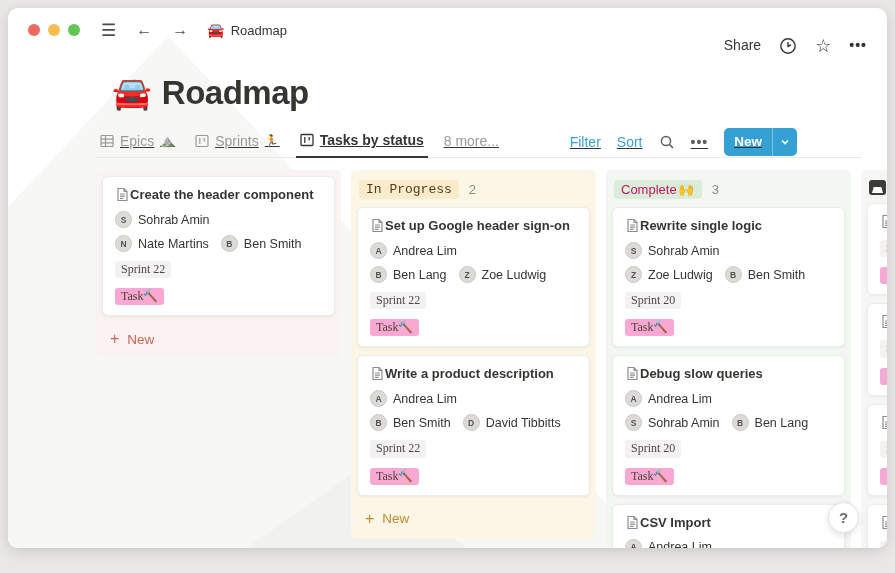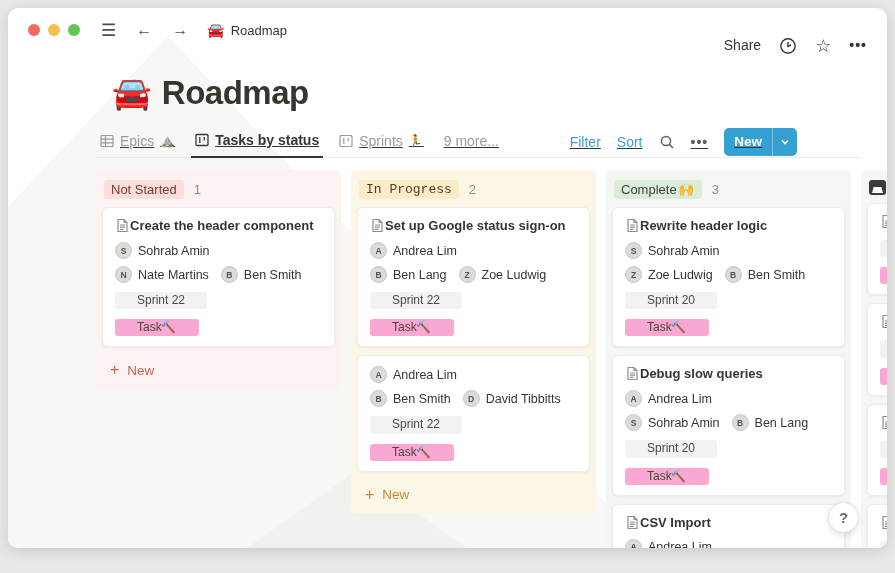--- a/index.html
+++ b/index.html
@@ -68,21 +68,21 @@
   .col-head { display:flex; align-items:center; gap:10px; padding:4px 2px 8px; }
   .col-badge { font-size:13px; font-weight:500; padding:2px 7px; border-radius:3px; display:inline-flex; align-items:center; gap:2px; cursor:pointer; }
   .col-count { font-size:13px; color:#8f8e8b; }
   .card { background:#fff; border:1px solid #ececeb; border-radius:6px;
     box-shadow:0 1px 3px rgba(15,15,15,.06); padding:10px 12px; margin-bottom:8px; cursor:pointer; }
   .card-title { display:flex; align-items:center; font-size:13px; font-weight:700; color:#37352f; margin-bottom:9px; }
   .names-row { display:flex; align-items:center; gap:12px; margin-bottom:7px; flex-wrap:nowrap; }
   .person { display:flex; align-items:center; gap:6px; font-size:12.5px; color:#37352f; white-space:nowrap; }
   .avatar { width:17px; height:17px; border-radius:50%; background:#dcdbd8; border:1px solid #c9c8c5;
     color:#55544f; font-size:8.5px; font-weight:700; display:flex; align-items:center; justify-content:center; }
-  .pill { display:inline-block; font-size:12px; padding:2px 22px; border-radius:3px; margin-top:2px; }
+  .pill { display:inline-block; font-size:12px; padding:2px 6px; border-radius:3px; margin-top:2px;font-family:Liberation Serif, serif; }
   .pill-sprint { background:#f3f2f0; color:#4b4a47; }
   .pill-task { background:#f9a8d4; color:#4e4535; margin-top:10px; }
   .pill-row { line-height:1.1; }
   .new-row { display:flex; align-items:center; gap:8px; padding:7px 8px 3px; font-size:13.5px;
     background:none; border:none; cursor:pointer; width:100%; text-align:left; }
   .new-row .plus { font-size:16px; line-height:1; }
   .dark-icon { width:17px; height:15px; background:#3c3b38; border-radius:3px; position:relative; display:inline-block; }
   .dark-icon::after { content:""; position:absolute; left:3px; right:3px; bottom:2px; height:6px;
     background:#fff; clip-path:polygon(15% 0,85% 0,100% 100%,0 100%); }
 
@@ -137,36 +137,36 @@
     <div class="tabs-wrap">
       <div class="tabs-row">
         <button class="tab">
           <svg width="14" height="14" viewBox="0 0 14 14" fill="none" stroke="#9b9a97" stroke-width="1.2">
             <rect x="1" y="1.5" width="12" height="11" rx="1"></rect>
               <path d="M1 5.2h12M1 8.9h12M5.5 1.5v11"></path>
           </svg>
           <span>Epics</span>
           <span class="sufemo">⛰️</span>
         </button>
-        <button class="tab active">
-          <svg width="14" height="14" viewBox="0 0 14 14" fill="none" stroke="#37352f" stroke-width="1.3">
-            <rect x="1" y="1.5" width="12" height="11" rx="1"></rect>
-              <path d="M4.8 4v6M9.2 4v3.4"></path>
-          </svg>
-          <span>Tasks by status</span>
-        </button>
         <button class="tab">
           <svg width="14" height="14" viewBox="0 0 14 14" fill="none" stroke="#9b9a97" stroke-width="1.2">
             <rect x="1" y="1.5" width="12" height="11" rx="1"></rect>
               <path d="M4.8 4v6M9.2 4v3.4"></path>
           </svg>
           <span>Sprints</span>
           <span class="sufemo">🏃</span>
         </button>
-        <button class="more-tabs">9 more...</button>
+        <button class="tab active">
+          <svg width="14" height="14" viewBox="0 0 14 14" fill="none" stroke="#37352f" stroke-width="1.3">
+            <rect x="1" y="1.5" width="12" height="11" rx="1"></rect>
+              <path d="M4.8 4v6M9.2 4v3.4"></path>
+          </svg>
+          <span>Tasks by status</span>
+        </button>
+        <button class="more-tabs">8 more...</button>
 
         <div class="tabs-right">
           <button class="blue-link">Filter</button>
           <button class="blue-link">Sort</button>
           <button class="tool-icon">
             <svg width="16" height="16" viewBox="0 0 16 16" fill="none" stroke="#5f5e5b" stroke-width="1.5">
               <circle cx="7" cy="7" r="4.6"></circle>
                 <path d="M10.6 10.6L14 14"></path>
             </svg>
           </button>
@@ -178,26 +178,20 @@
                 <path d="M2 3.5l3 3 3-3"></path>
               </svg>
             </span>
           </button>
         </div>
       </div>
     </div>
 
     <div class="board" id="board">
         <div class="column" style="background: rgb(251, 243, 241);">
-          <div class="col-head">
-            <span class="col-badge" style="background: rgb(251, 223, 219); color: rgb(125, 58, 51);">
-              <span>Not Started</span>
-            </span>
-            <span class="col-count">1</span>
-          </div>
           <div class="card">
             <div class="card-title">
               <svg width="15" height="15" viewBox="0 0 15 15" fill="none" stroke="#8f8e8b" stroke-width="1.2">
                 <path d="M3 1.5h6l3 3v9H3z" fill="#fff"></path>
                 <path d="M9 1.5v3h3"></path>
                 <path d="M5 7h5M5 9.2h5M5 11.4h3.5"></path>
               </svg>
               <span>Create the header component</span>
             </div>
             <div class="names-row">
@@ -231,21 +225,21 @@
             </span>
             <span class="col-count">2</span>
           </div>
           <div class="card">
             <div class="card-title">
               <svg width="15" height="15" viewBox="0 0 15 15" fill="none" stroke="#8f8e8b" stroke-width="1.2">
                 <path d="M3 1.5h6l3 3v9H3z" fill="#fff"></path>
                 <path d="M9 1.5v3h3"></path>
                 <path d="M5 7h5M5 9.2h5M5 11.4h3.5"></path>
               </svg>
-              <span>Set up Google status sign-on</span>
+              <span>Set up Google header sign-on</span>
             </div>
             <div class="names-row">
               <span class="person">
                 <span class="avatar">A</span>
                 <span>Andrea Lim</span>
               </span>
             </div>
             <div class="names-row">
               <span class="person">
                 <span class="avatar">B</span>
@@ -253,20 +247,28 @@
               </span>
               <span class="person">
                 <span class="avatar">Z</span>
                 <span>Zoe Ludwig</span>
               </span>
             </div>
             <div class="pill-row"><span class="pill pill-sprint">Sprint 22</span></div>
             <div class="pill-row"><span class="pill pill-task">Task🔨</span></div>
           </div>
           <div class="card">
+            <div class="card-title">
+              <svg width="15" height="15" viewBox="0 0 15 15" fill="none" stroke="#8f8e8b" stroke-width="1.2">
+                <path d="M3 1.5h6l3 3v9H3z" fill="#fff"></path>
+                <path d="M9 1.5v3h3"></path>
+                <path d="M5 7h5M5 9.2h5M5 11.4h3.5"></path>
+              </svg>
+              <span>Write a product description</span>
+            </div>
             <div class="names-row">
               <span class="person">
                 <span class="avatar">A</span>
                 <span>Andrea Lim</span>
               </span>
             </div>
             <div class="names-row">
               <span class="person">
                 <span class="avatar">B</span>
                 <span>Ben Smith</span>
@@ -279,34 +281,34 @@
             <div class="pill-row"><span class="pill pill-sprint">Sprint 22</span></div>
             <div class="pill-row"><span class="pill pill-task">Task🔨</span></div>
           </div>
           <button class="new-row" style="color: rgb(191, 138, 46);">
             <span class="plus">+</span>
             <span>New</span>
           </button>
         </div>
         <div class="column" style="background: rgb(243, 247, 242);">
           <div class="col-head">
-            <span class="col-badge" style="background: rgb(220, 236, 219); color: #404040;">
+            <span class="col-badge" style="background: rgb(220, 236, 219); color: #be185d;">
               <span>Complete</span>
               <span>🙌</span>
             </span>
             <span class="col-count">3</span>
           </div>
           <div class="card">
             <div class="card-title">
               <svg width="15" height="15" viewBox="0 0 15 15" fill="none" stroke="#8f8e8b" stroke-width="1.2">
                 <path d="M3 1.5h6l3 3v9H3z" fill="#fff"></path>
                 <path d="M9 1.5v3h3"></path>
                 <path d="M5 7h5M5 9.2h5M5 11.4h3.5"></path>
               </svg>
-              <span>Rewrite header logic</span>
+              <span>Rewrite single logic</span>
             </div>
             <div class="names-row">
               <span class="person">
                 <span class="avatar">S</span>
                 <span>Sohrab Amin</span>
               </span>
             </div>
             <div class="names-row">
               <span class="person">
                 <span class="avatar">Z</span>

